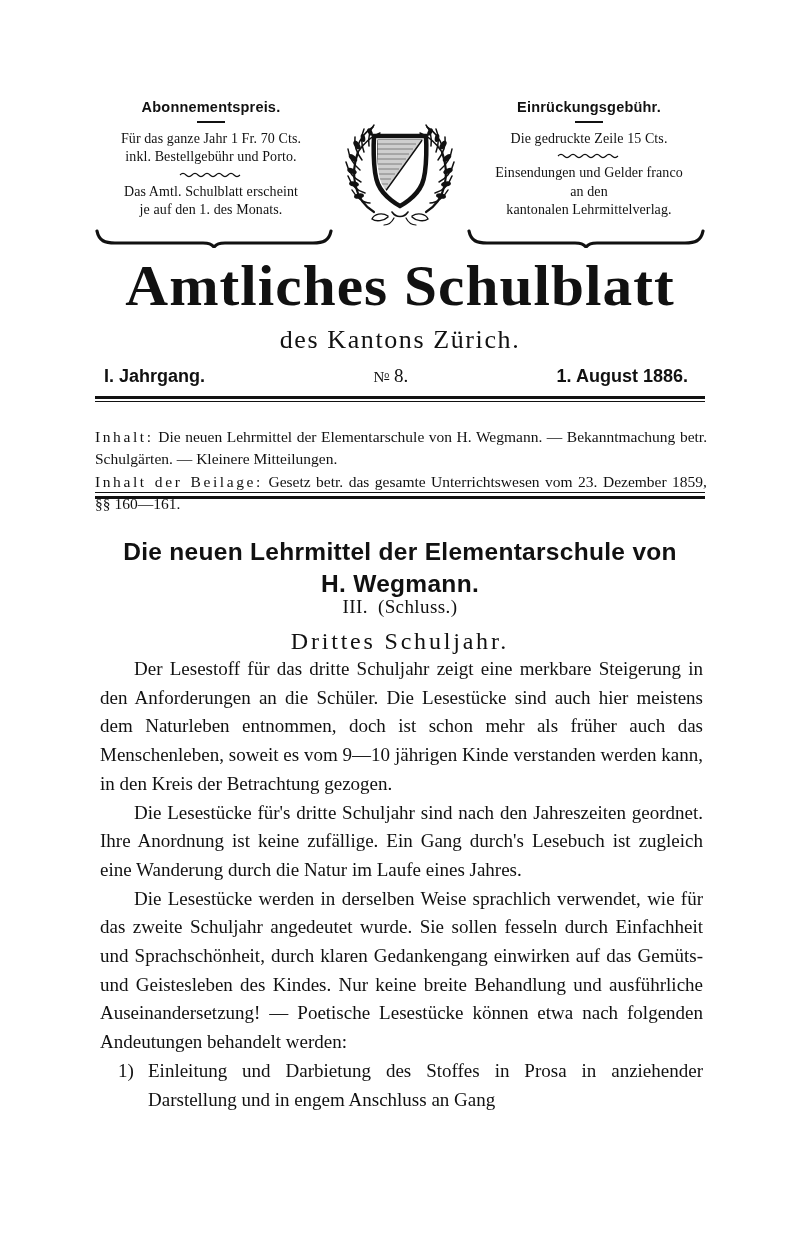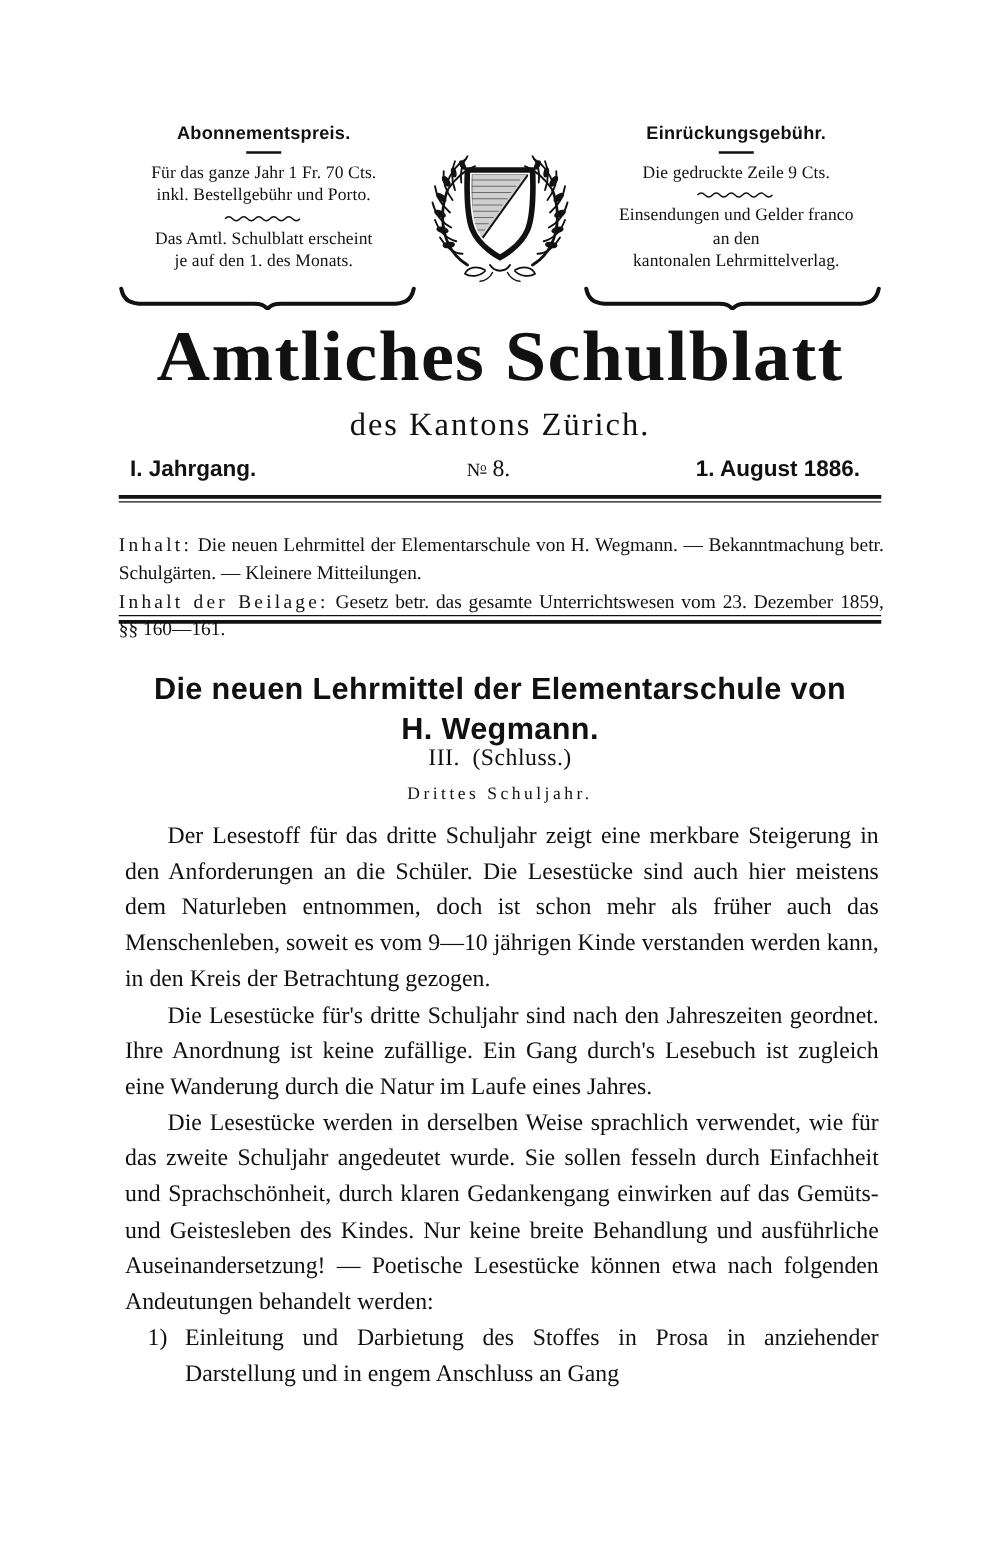--- a/index.html
+++ b/index.html
@@ -204,21 +204,21 @@
     letter-spacing: 0.4px;
   }
   .section-no .gapx { display: inline-block; width: 10px; }
 
   .subhead {
     position: absolute;
     left: 100px;
     top: 628px;
     width: 600px;
     text-align: center;
-    font-size: 14px;
+    font-size: 24px;
     letter-spacing: 2.8px;
   }
 
   
   .body-text {
     position: absolute;
     left: 100px;
     top: 655px;
     width: 603px;
     font-size: 19px;
@@ -334,21 +334,21 @@
             <path d="M37 81 L42 81"></path>
           </g>
           <path d="M33 31 L79 31 L33 95 Z" fill="none" stroke="#111" stroke-width="1.6"></path>
         </g>
       </svg>
     </div>
 
     <div class="mast-col right">
       <div class="mast-col-title">Einrückungsgebühr.</div>
       <div class="short-rule"></div>
-      <div class="mast-line">Die gedruckte Zeile 9 Cts.</div>
+      <div class="mast-line">Die gedruckte Zeile 15 Cts.</div>
       <svg class="wave" viewBox="0 0 64 7">
         <path d="M1 4 q3 -3.2 6 0 t6 0 t6 0 t6 0 t6 0 t6 0 t6 0 t6 0 t6 0 t6 0" fill="none" stroke="#111" stroke-width="1.1"></path>
       </svg>
       <div class="mast-line mast-block2">Einsendungen und Gelder franco</div>
       <div class="mast-line">an den</div>
       <div class="mast-line">kantonalen Lehrmittelverlag.</div>
     </div>
   </div>
 
   <div class="brace-row">

